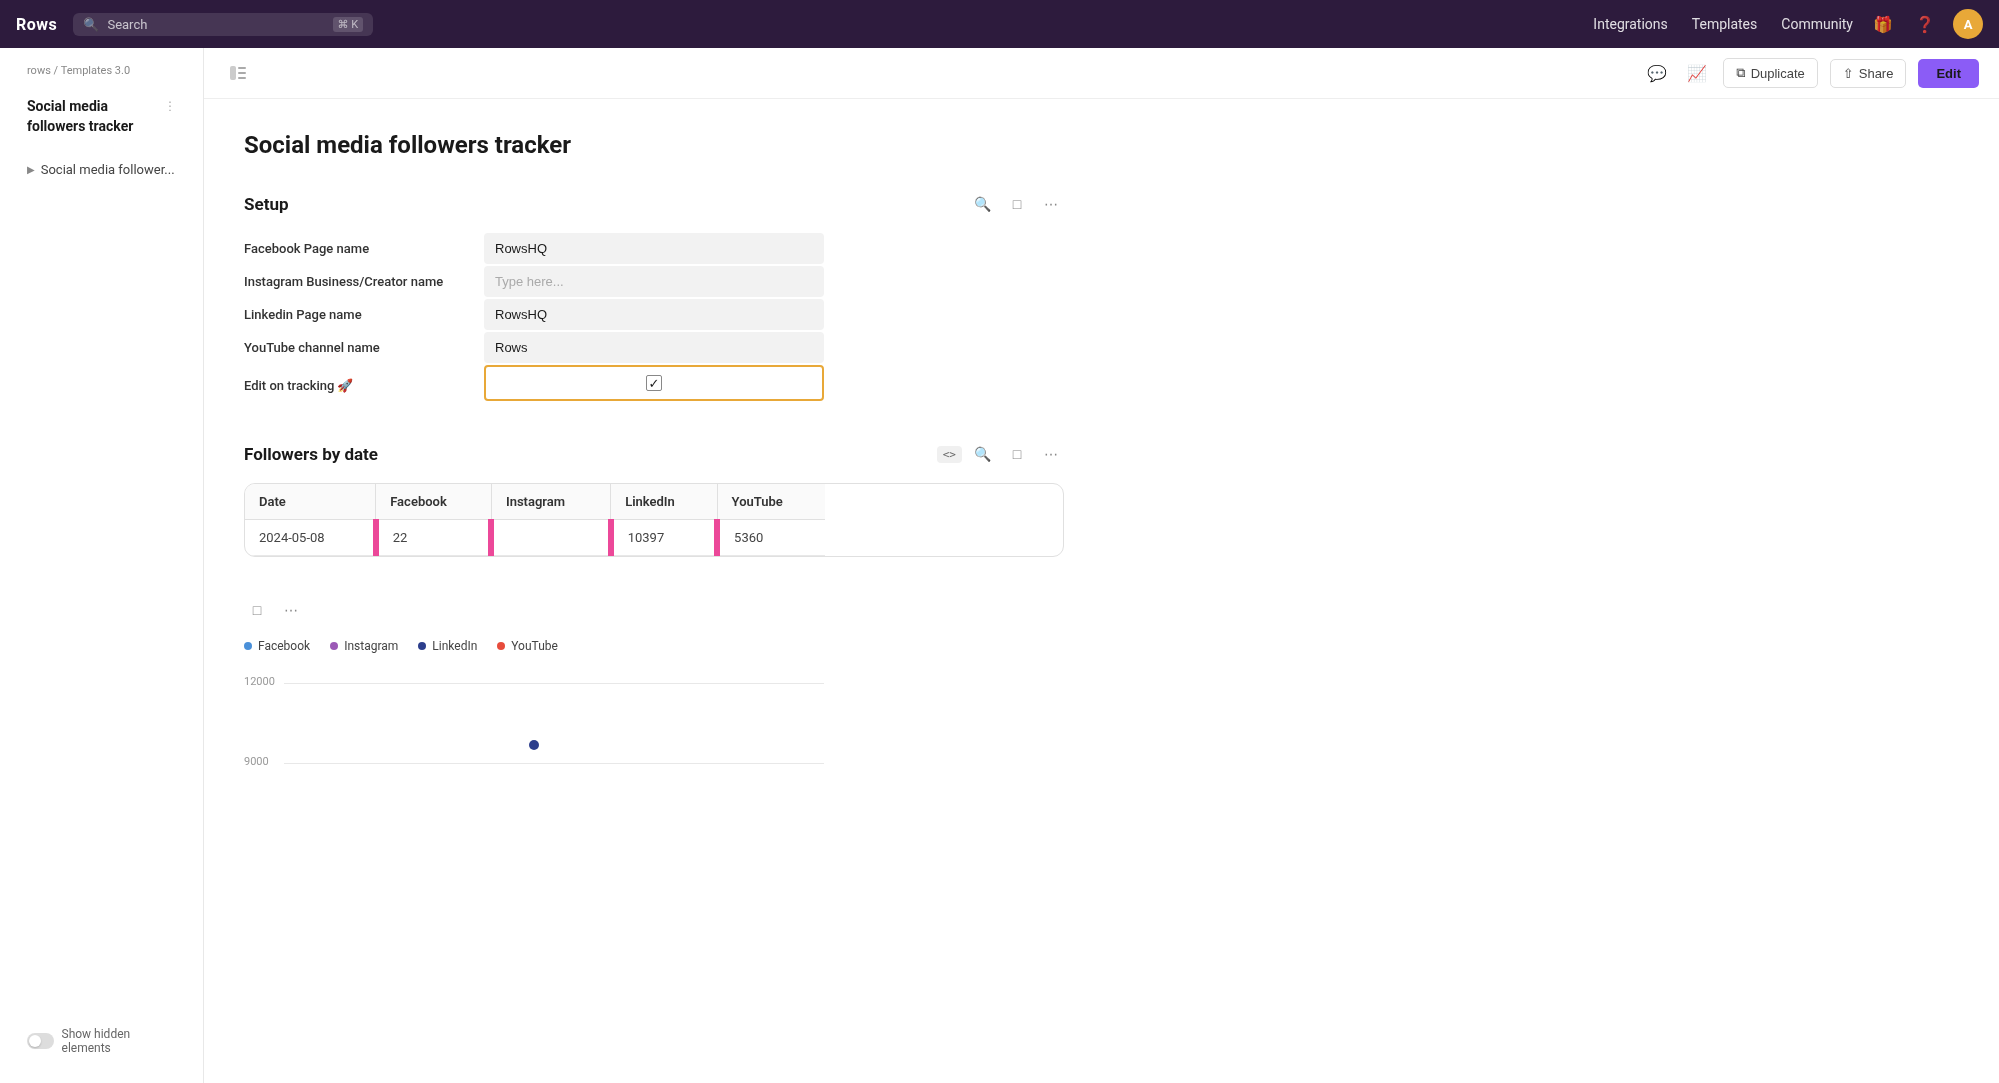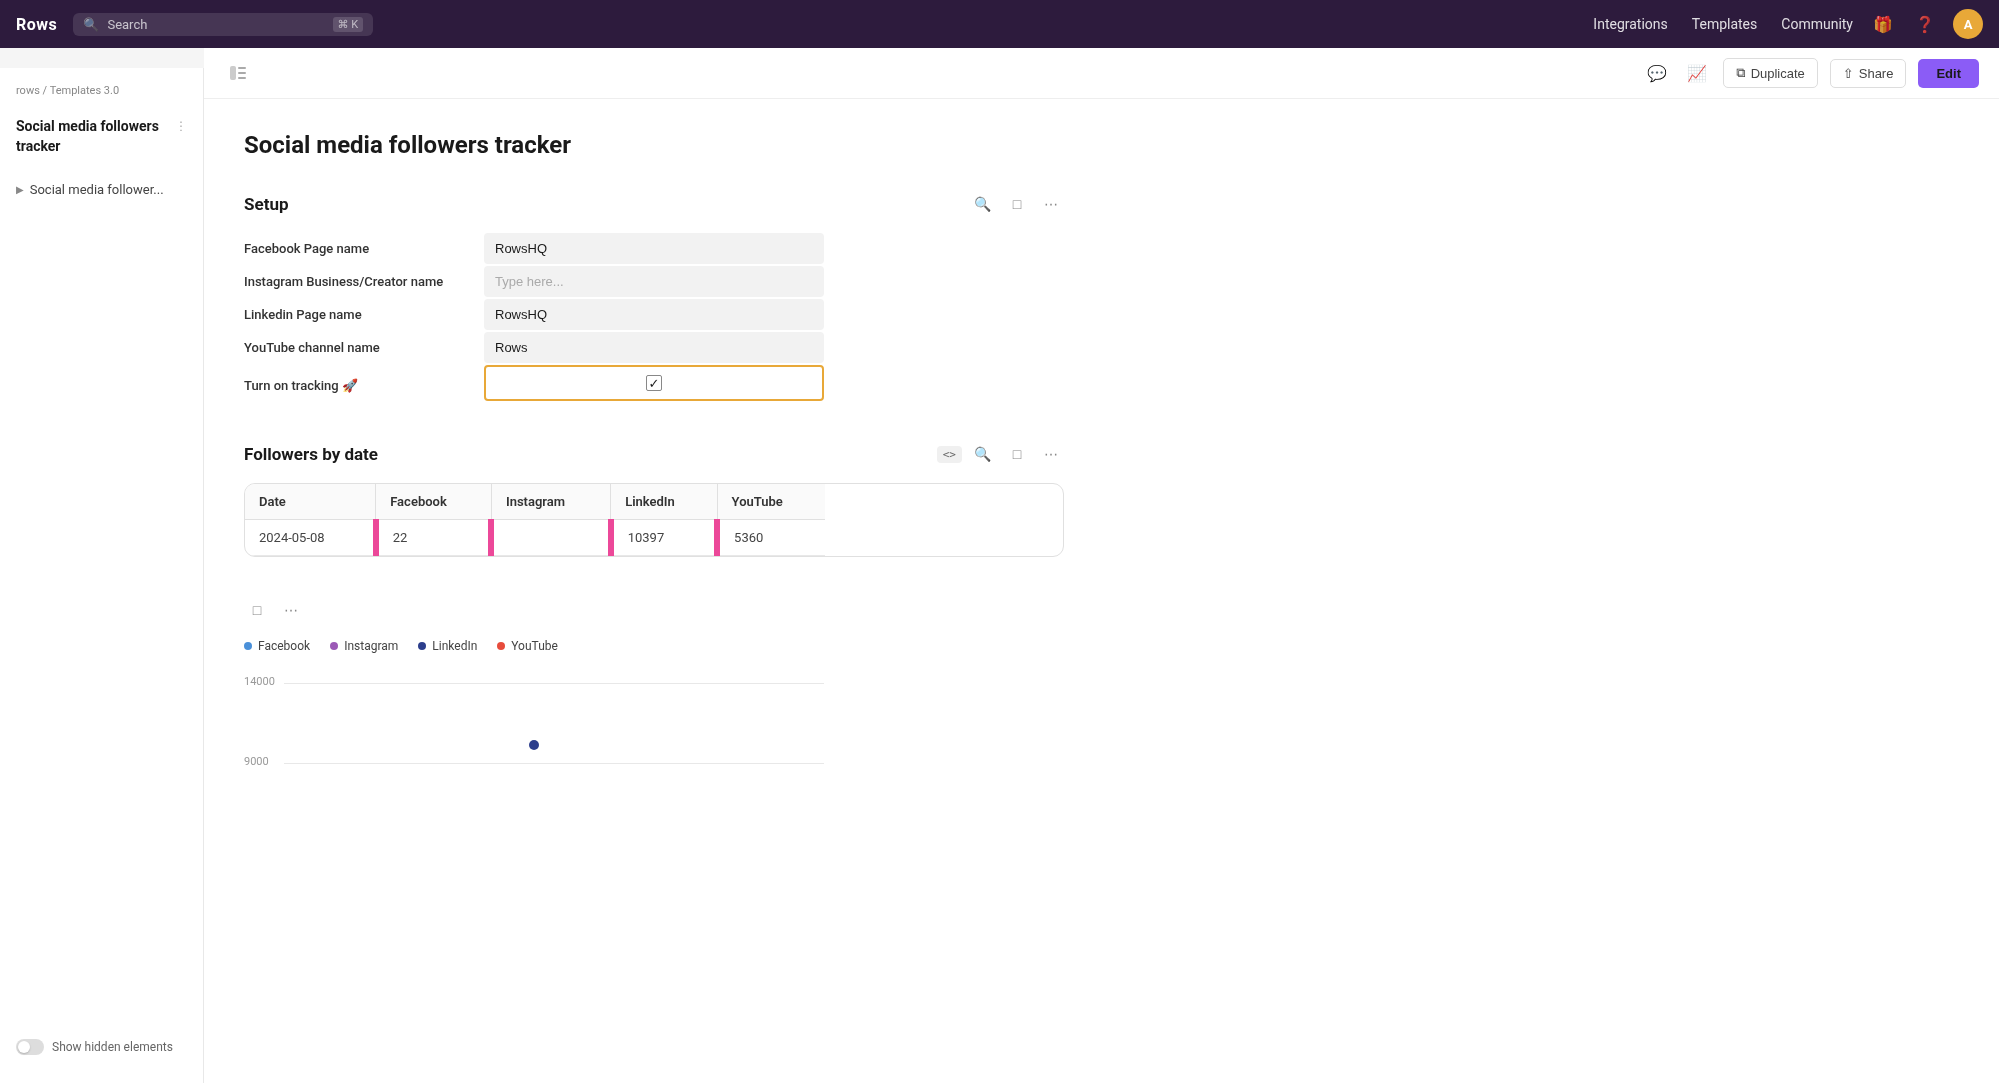--- a/index.html
+++ b/index.html
@@ -73,23 +73,22 @@
       height: calc(100vh - 48px);
     }
 
     
     .sidebar {
       width: 204px;
       background: #fff;
       border-right: 1px solid #e8e8e8;
       display: flex;
       flex-direction: column;
-      padding: 16px 0;
+      padding: 16px 11px;
       flex-shrink: 0;
-      margin-top: 20px;
     }
     .sidebar-breadcrumb {
       padding: 0 16px 12px;
       font-size: 11px;
       color: #888;
     }
     .sidebar-breadcrumb a { color: #888; text-decoration: none; }
     .sidebar-breadcrumb span { color: #888; }
     .sidebar-title-wrap {
       padding: 8px 16px 16px;
@@ -464,21 +463,21 @@
           </div>
           <div class="form-row">
             <label class="form-label">Linkedin Page name</label>
             <input class="form-input" value="RowsHQ" style="">
           </div>
           <div class="form-row">
             <label class="form-label">YouTube channel name</label>
             <input class="form-input" value="Rows" style="">
           </div>
           <div class="form-row">
-            <label class="form-label">Turn on tracking 🚀</label>
+            <label class="form-label">Edit on tracking 🚀</label>
             <div class="form-input-checkbox-row">
               <div class="form-checkbox">✓</div>
             </div>
           </div>
         </div>
       </div>
 
       <div class="section">
         <div class="section-header">
           <span class="section-title">Followers by date</span>
@@ -535,21 +534,21 @@
             <div class="legend-dot" style="background:#2c3e8c"></div>
             <span>LinkedIn</span>
           </div>
           <div class="legend-item">
             <div class="legend-dot" style="background:#e74c3c"></div>
             <span>YouTube</span>
           </div>
         </div>
         <div class="chart-area">
 
-          <span class="chart-y-label" style="top: 10px;">14000</span>
+          <span class="chart-y-label" style="top: 10px;">12000</span>
           <span class="chart-y-label" style="top: 90px;">9000</span>
 
           <div class="chart-line" style="top: 18px;"></div>
           <div class="chart-line" style="top: 98px;"></div>
 
           <svg width="580" height="160" style="position:absolute;top:0;left:0">
             <circle cx="290" cy="80" r="5" fill="#2c3e8c"></circle>
           </svg>
         </div>
       </div>

